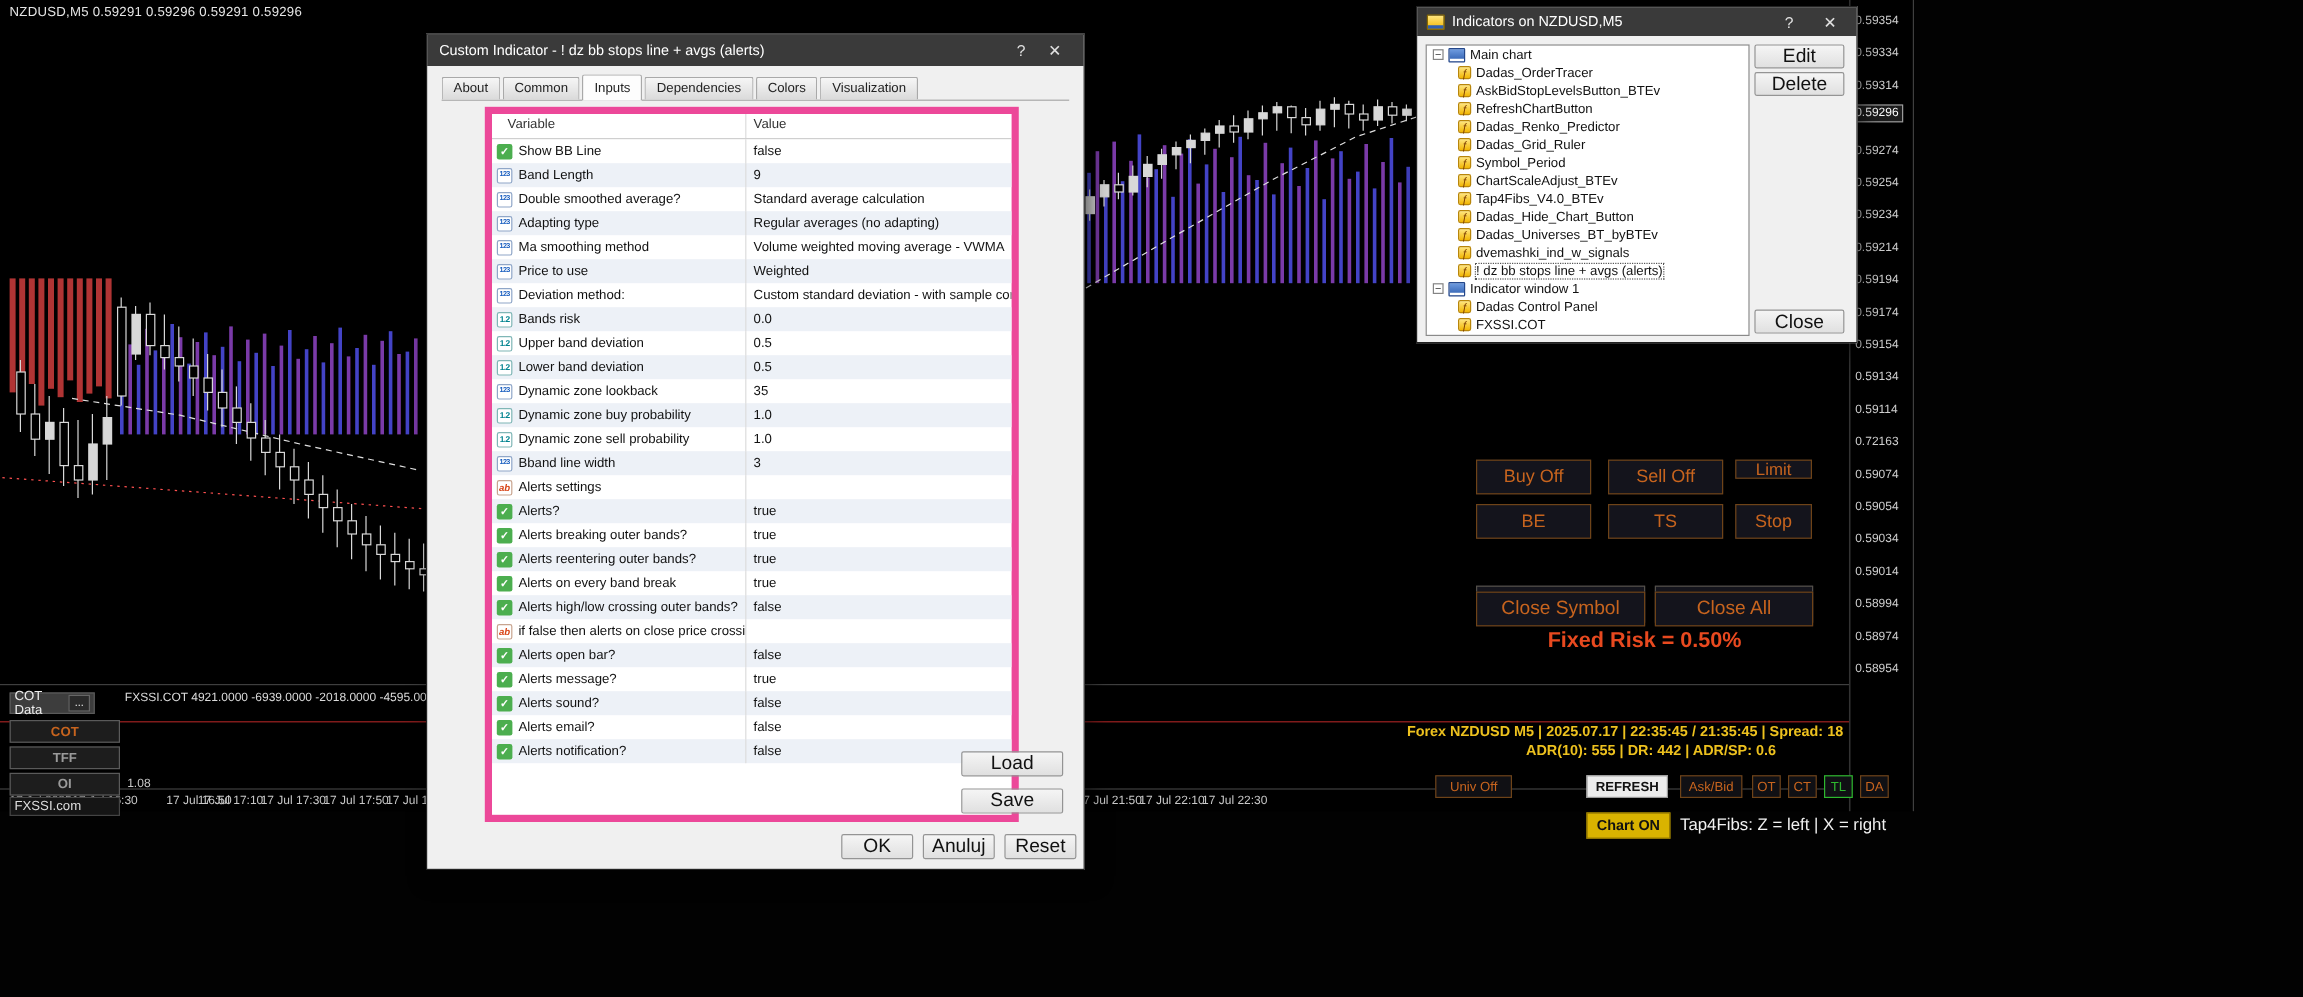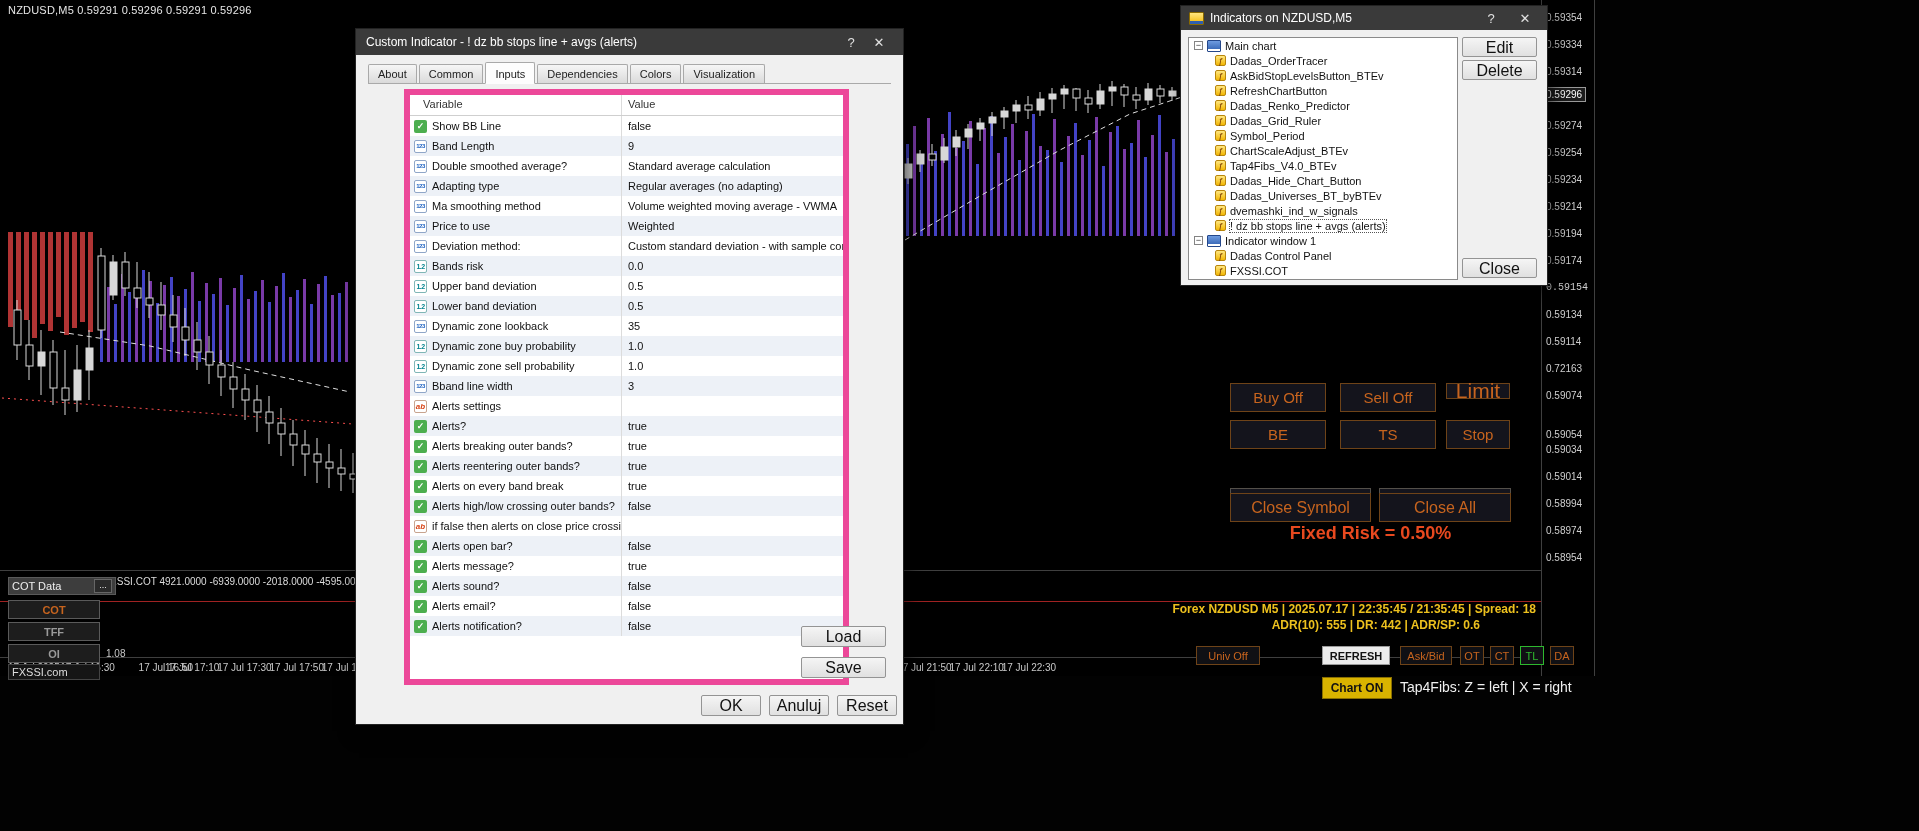--- a/index.html
+++ b/index.html
@@ -34,21 +34,21 @@
   #info-line2{position:absolute;left:1040px;top:618px;width:440px;text-align:right;color:var(--gold);font-size:12px;font-weight:bold;}
   .info-btn{position:absolute;top:646px;height:19px;border:1px solid #6e4318;color:var(--accent-orange);
             background:#101014;font-size:11px;display:flex;align-items:center;justify-content:center;box-sizing:border-box;}
   .info-btn.light{background:#ececec;color:#111;border-color:#9a9a9a;font-weight:bold;}
   .info-btn.green{color:var(--tl-green);border-color:var(--tl-green);}
   #chart-on-btn{position:absolute;left:1322px;top:677px;width:68px;height:20px;background:var(--chart-on-bg);
                 color:#111;border:1px solid #8a7000;font-size:12px;font-weight:bold;display:flex;align-items:center;justify-content:center;}
   #tap4fibs{position:absolute;left:1400px;top:679px;color:#f0f0f0;font-size:14px;}
 
   
-  #cot-title{position:absolute;left:8px;top:577px;width:108px;height:18px;background:#3d3d3d;border:1px solid #5a5a5a;
+  #cot-title{position:absolute;left:8px;top:577px;width:71px;height:18px;background:#3d3d3d;border:1px solid #5a5a5a;
              color:#eee;font-size:11px;display:flex;align-items:center;padding:0 3px;box-sizing:border-box;}
   #cot-title .grow{flex:1;}
   #cot-menu{width:16px;text-align:center;background:#2a2a2a;border:1px solid #666;font-size:9px;line-height:11px;height:12px;}
   .cot-btn{position:absolute;left:8px;width:92px;height:19px;background:#1d1d1d;border:1px solid #5a5a5a;color:#9a9a9a;
            font-size:11px;font-weight:bold;display:flex;align-items:center;justify-content:center;box-sizing:border-box;}
   .cot-btn.active{color:var(--accent-orange);}
   #fxssi{position:absolute;left:8px;top:664px;width:92px;height:16px;background:#151515;border:1px solid #444;
          color:#ddd;font-size:11px;display:flex;align-items:center;padding-left:3px;box-sizing:border-box;}
 
   
@@ -336,26 +336,26 @@
     <div id="current-price-box">0.59296</div>
   <div class="price-label" style="top: 12px;">0.59354</div>
       <div class="price-label" style="top: 39px;">0.59334</div>
       <div class="price-label" style="top: 66px;">0.59314</div>
       <div class="price-label" style="top: 120px;">0.59274</div>
       <div class="price-label" style="top: 147px;">0.59254</div>
       <div class="price-label" style="top: 174px;">0.59234</div>
       <div class="price-label" style="top: 201px;">0.59214</div>
       <div class="price-label" style="top: 228px;">0.59194</div>
       <div class="price-label" style="top: 255px;">0.59174</div>
-      <div class="price-label" style="top: 282px; font-family: Liberation Mono, monospace;">0.59154</div>
+      <div class="price-label" style="top: 282px;">0.59154</div>
       <div class="price-label" style="top: 309px;">0.59134</div>
       <div class="price-label" style="top: 336px;">0.59114</div>
       <div class="price-label" style="top: 363px;">0.72163</div>
       <div class="price-label" style="top: 390px;">0.59074</div>
-      <div class="price-label" style="top: 417px; margin-top: 12px;">0.59054</div>
+      <div class="price-label" style="top: 417px;">0.59054</div>
       <div class="price-label" style="top: 444px;">0.59034</div>
       <div class="price-label" style="top: 471px;">0.59014</div>
       <div class="price-label" style="top: 498px;">0.58994</div>
       <div class="price-label" style="top: 525px;">0.58974</div>
       <div class="price-label" style="top: 552px;">0.58954</div>
     </div>
 
   <div id="cot-title">
     <span class="grow">COT Data</span>
     <span id="cot-menu">...</span>
@@ -364,21 +364,21 @@
       <div class="cot-btn active" style="top: 600px;">COT</div>
       <div class="cot-btn" style="top: 622px;">TFF</div>
       <div class="cot-btn" style="top: 644px;">OI</div>
     </div>
   <div id="fxssi">FXSSI.com</div>
 
   <div id="trade-panel">
     <div id="fixed-risk">Fixed Risk = 0.50%</div>
   <div class="trade-btn" style="left: 1230px; top: 383px; width: 96px; height: 29px; font-size: 15px;">Buy Off</div>
       <div class="trade-btn" style="left: 1340px; top: 383px; width: 96px; height: 29px; font-size: 15px;">Sell Off</div>
-      <div class="trade-btn" style="left: 1446px; top: 383px; width: 64px; height: 16px; font-size: 21px;">Limit</div>
+      <div class="trade-btn" style="left: 1446px; top: 383px; width: 64px; height: 16px; font-size: 14px;">Limit</div>
       <div class="trade-btn" style="left: 1230px; top: 420px; width: 96px; height: 29px; font-size: 15px;">BE</div>
       <div class="trade-btn" style="left: 1340px; top: 420px; width: 96px; height: 29px; font-size: 15px;">TS</div>
       <div class="trade-btn" style="left: 1446px; top: 420px; width: 64px; height: 29px; font-size: 15px;">Stop</div>
       <div class="trade-btn dgr" style="left: 1230px; top: 456px; width: 141px; height: 31px; font-size: 20px;">Buy DGR</div>
       <div class="trade-btn dgr" style="left: 1379px; top: 456px; width: 132px; height: 31px; font-size: 20px;">Sell DGR</div>
       <div class="trade-btn" style="left: 1230px; top: 493px; width: 141px; height: 29px; font-size: 16px;">Close Symbol</div>
       <div class="trade-btn" style="left: 1379px; top: 493px; width: 132px; height: 29px; font-size: 16px;">Close All</div>
     </div>
 
   <div id="info-line1">Forex NZDUSD M5 | 2025.07.17 | 22:35:45 / 21:35:45 | Spread: 18</div>

